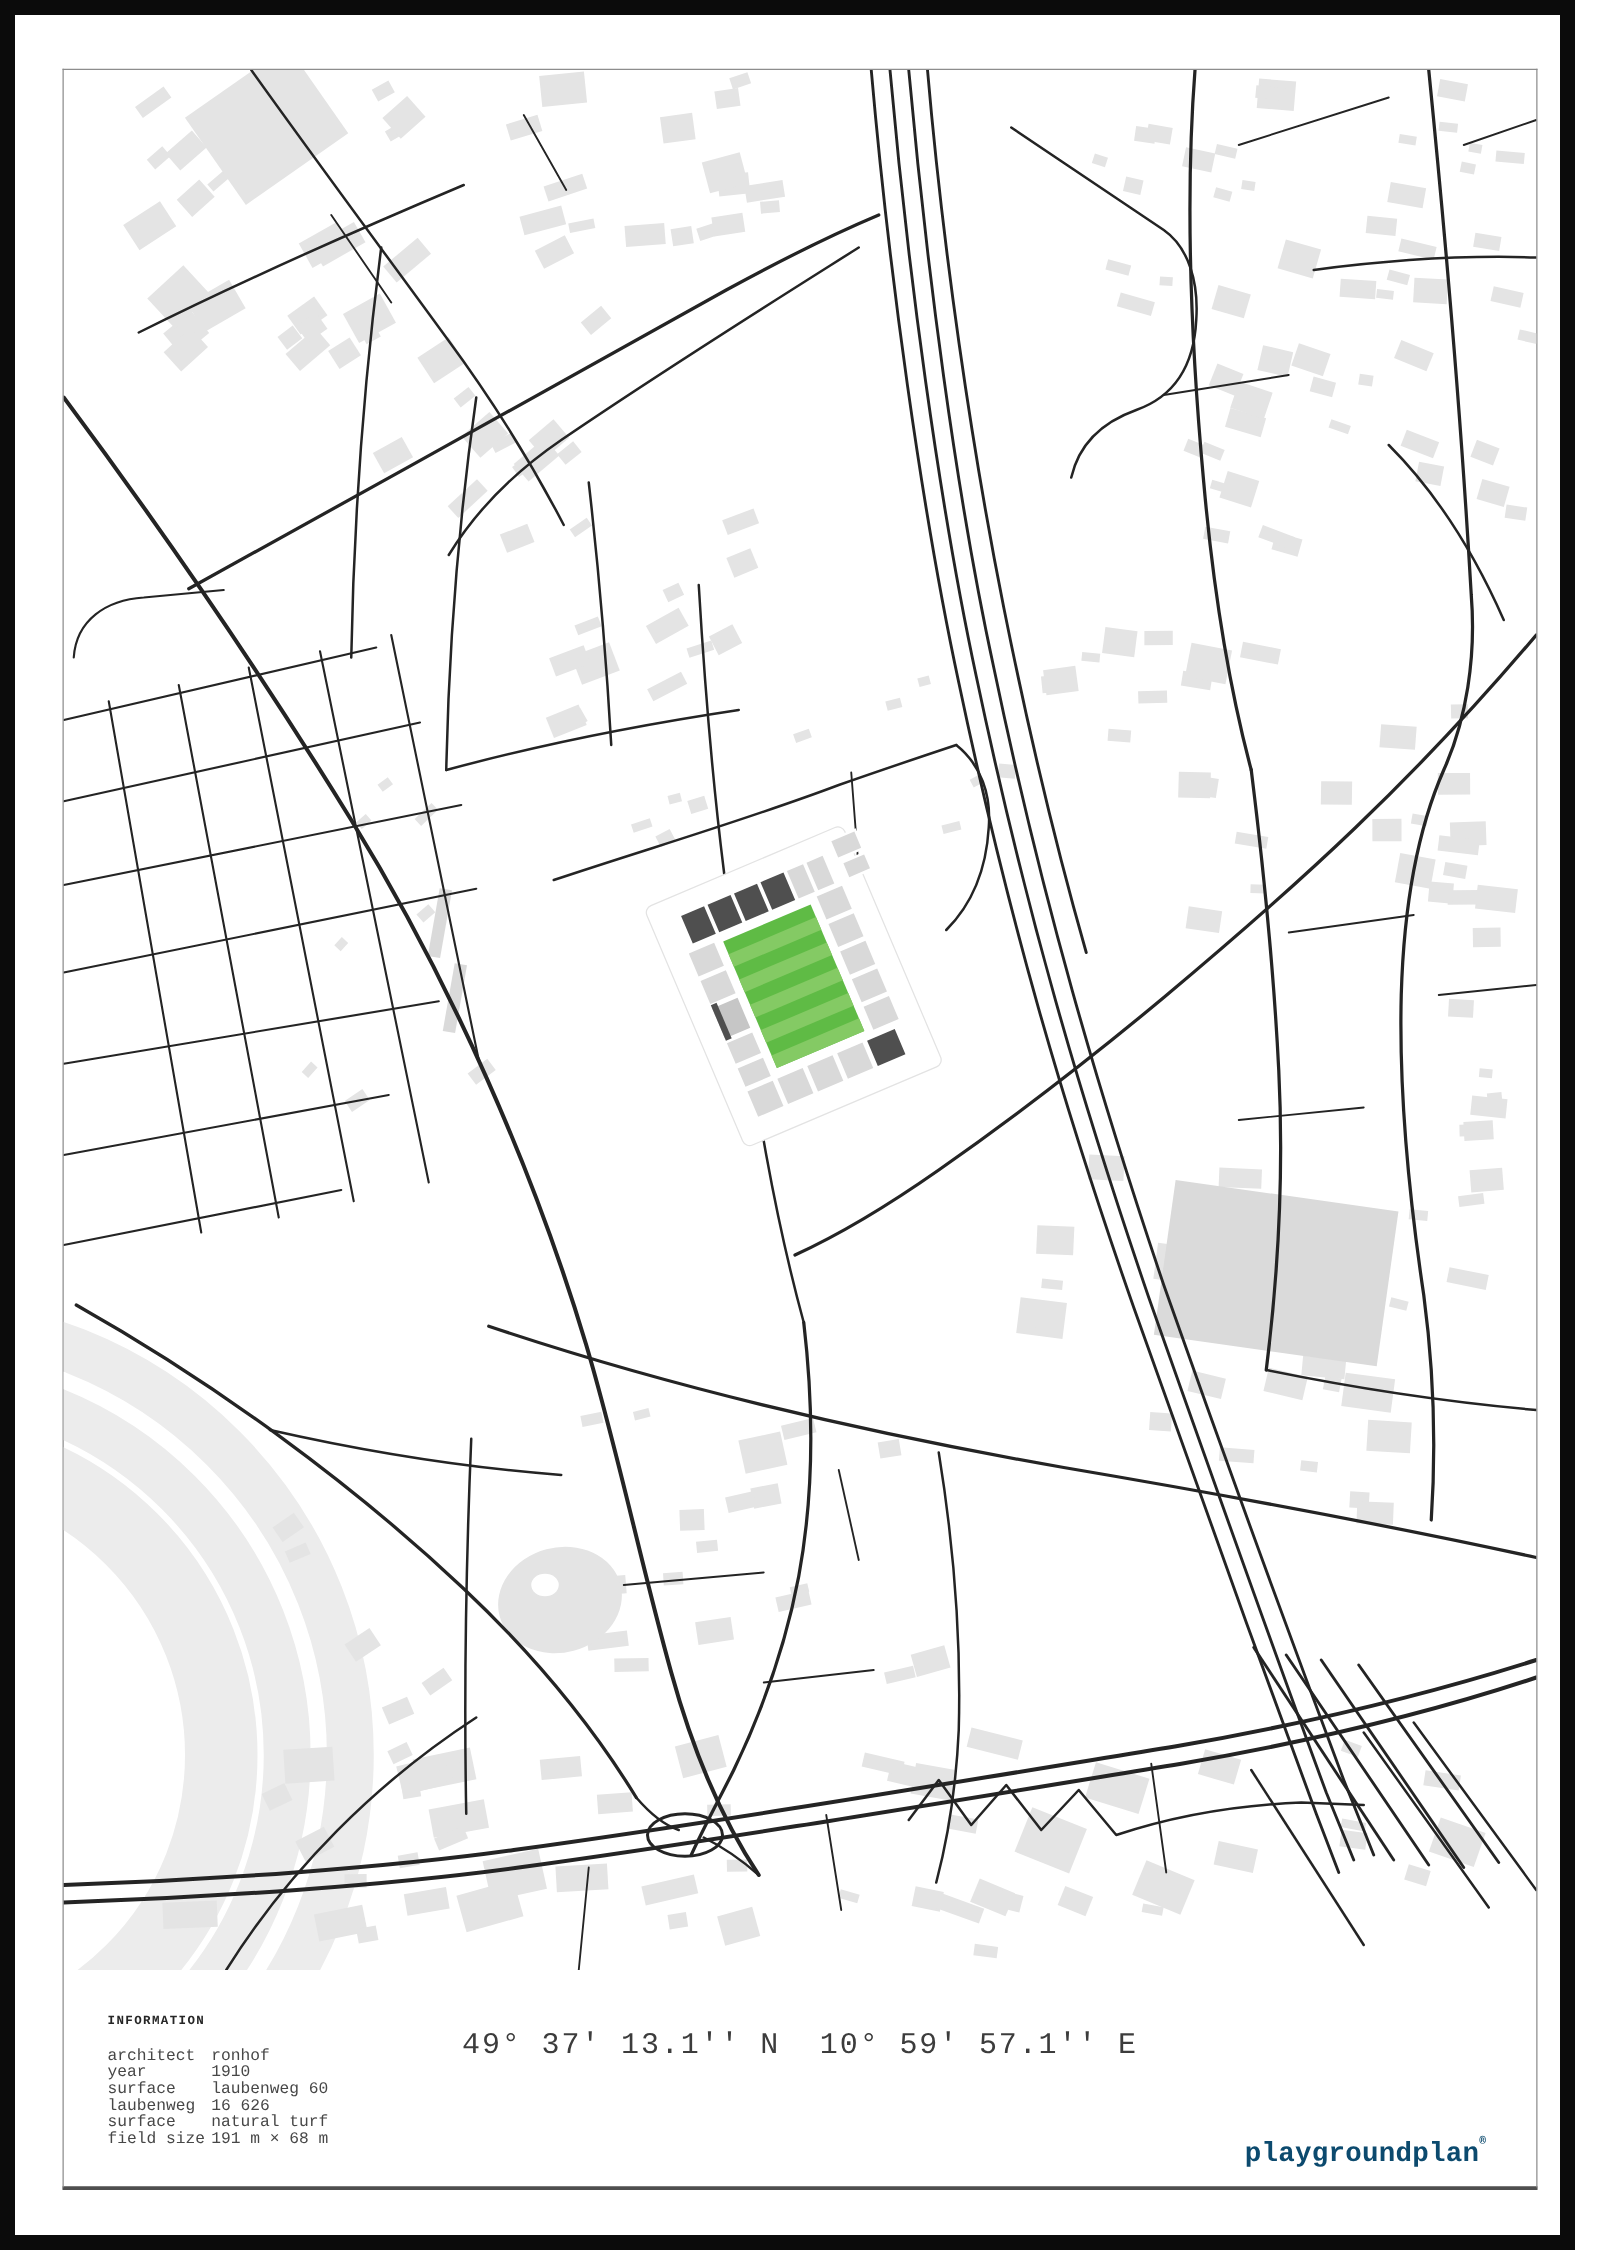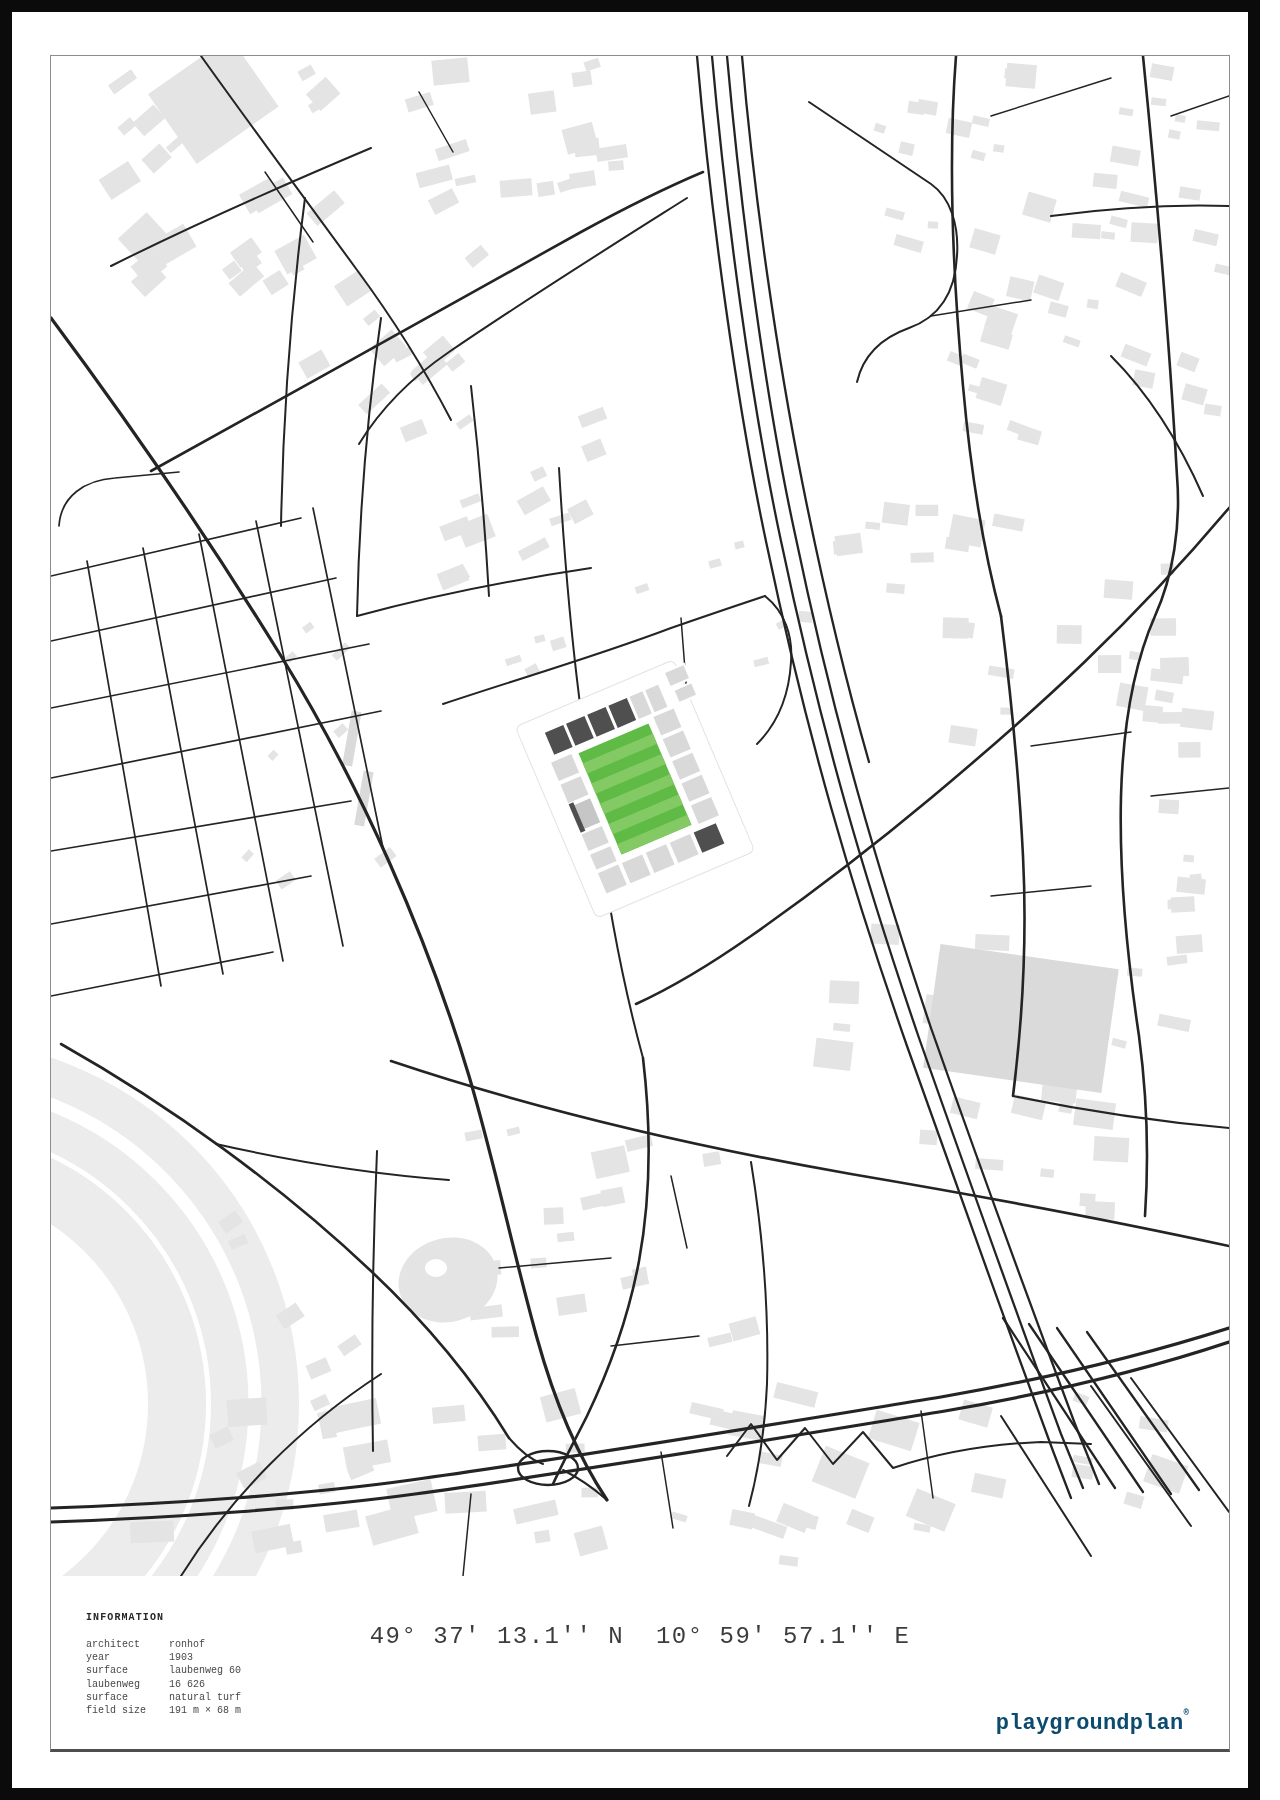--- a/index.html
+++ b/index.html
@@ -27,21 +27,21 @@
   .standL{fill:var(--stand-light);stroke:#ffffff;stroke-width:2;}
   .standM{fill:#c6c6c6;stroke:#ffffff;stroke-width:2;}
   .standD{fill:var(--stand-dark);stroke:#ffffff;stroke-width:2;}
   .pitchW{fill:#ffffff;}
   .pitch{fill:var(--pitch);}
   .stripe{fill:var(--pitch-stripe);}
   
   .info{position:absolute;left:35px;top:1556px;color:#2e2e2e;}
   .info-heading{font-size:10px;font-weight:700;letter-spacing:1.1px;color:#262626;}
   .info-rows{margin-top:15px;}
-  .info-row{font-size:10px;line-height:13.2px;color:#474747;}
+  .info-row{font-size:13px;line-height:13.2px;color:#474747;}
   .info-row .lbl{display:inline-block;width:83px;}
   .title-block{position:absolute;left:0;right:0;top:1543px;text-align:center;}
   .title{font-size:64px;line-height:68px;font-weight:700;letter-spacing:1px;color:#262626;}
   .coords{margin-top:24px;font-size:24px;letter-spacing:1.5px;color:#3c3c3c;white-space:pre;}
   .brand{position:absolute;right:40px;top:1652px;font-size:22px;font-weight:700;color:#0c4a6e;letter-spacing:0.2px;}
   .brand .reg{font-size:9px;vertical-align:14px;font-weight:700;}
 </style>
 </head>
 <body>
 
@@ -480,21 +480,21 @@
           <rect class="stripe" x="-38" y="44" width="76" height="11"></rect>
         </g>
       </g>
     </svg>
 
     <div class="footer">
       <div class="info">
         <div class="info-heading">INFORMATION</div>
         <div class="info-rows">
           <div class="info-row"><span class="lbl">architect</span><span class="val">ronhof</span></div>
-          <div class="info-row"><span class="lbl">year</span><span class="val">1903</span></div>
+          <div class="info-row"><span class="lbl">year</span><span class="val">1910</span></div>
           <div class="info-row"><span class="lbl">surface</span><span class="val">laubenweg 60</span></div>
           <div class="info-row"><span class="lbl">laubenweg</span><span class="val">16 626</span></div>
           <div class="info-row"><span class="lbl">surface</span><span class="val">natural turf</span></div>
           <div class="info-row"><span class="lbl">field size</span><span class="val">191 m × 68 m</span></div>
         </div>
       </div>
       <div class="title-block">
         <div class="coords">49° 37' 13.1'' N  10° 59' 57.1'' E</div>
       </div>
       <div class="brand"><span>playgroundplan</span><span class="reg">®</span></div>

